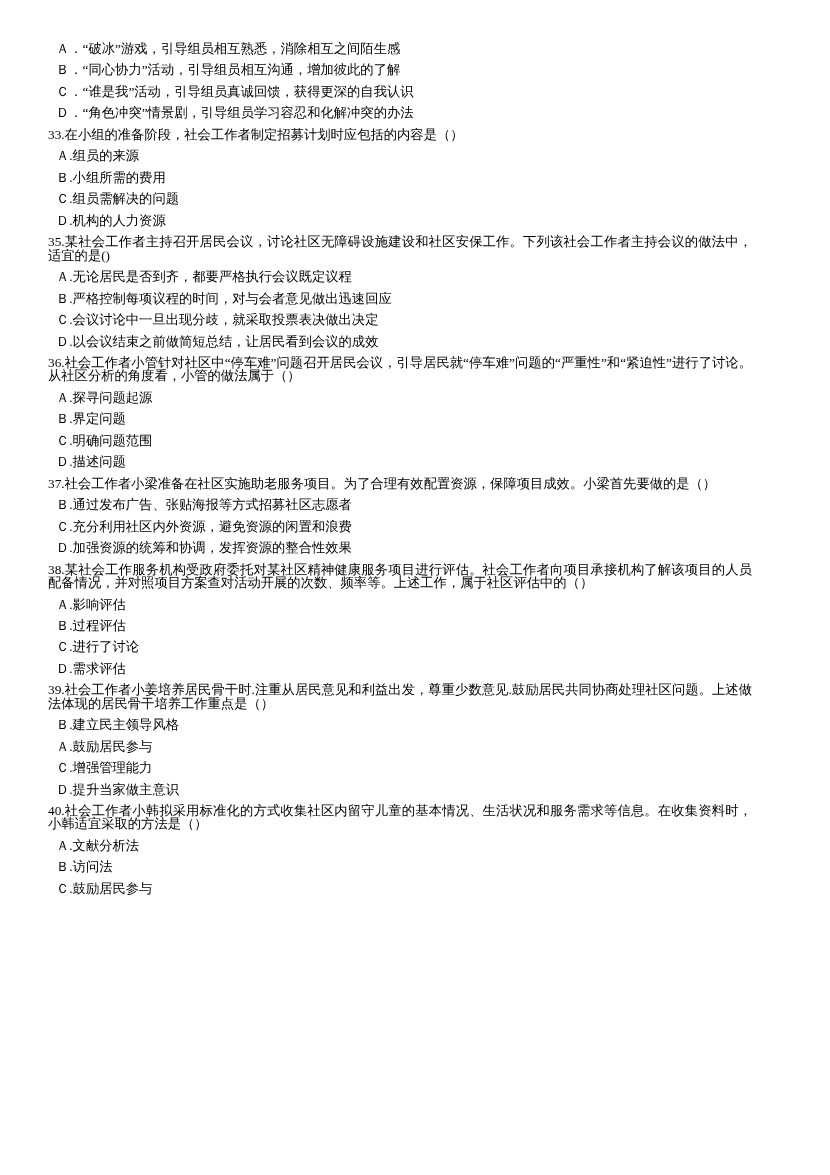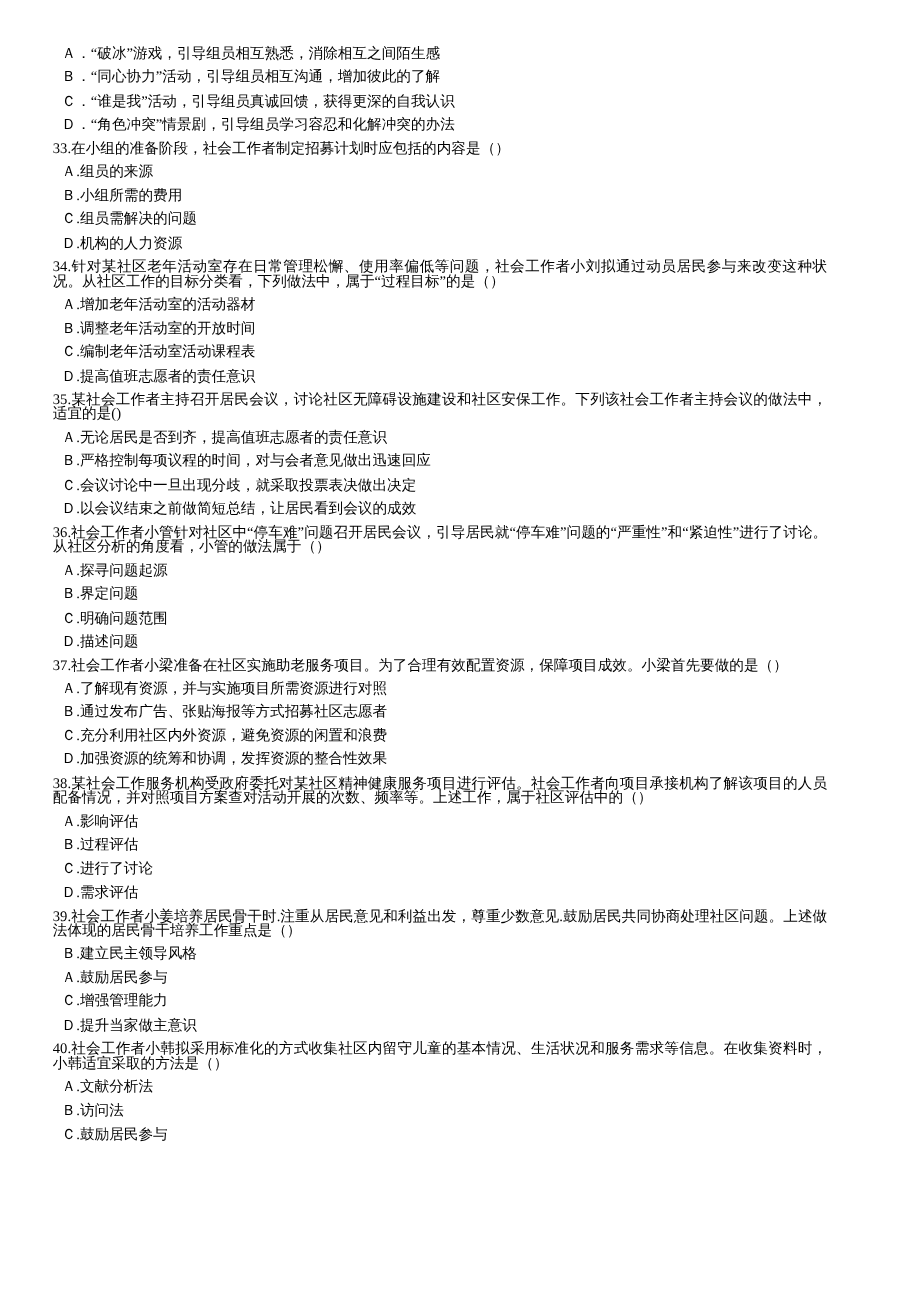--- a/index.html
+++ b/index.html
@@ -51,47 +51,39 @@
     </div>
 
     <div class="q-block">
       <div class="stem">33.在小组的准备阶段，社会工作者制定招募计划时应包括的内容是（）</div>
       <div class="opt">Ａ.组员的来源</div>
       <div class="opt">Ｂ.小组所需的费用</div>
       <div class="opt">Ｃ.组员需解决的问题</div>
       <div class="opt">Ｄ.机构的人力资源</div>
     </div>
 
-    <div class="q-block">
-      <div class="stem">34.针对某社区老年活动室存在日常管理松懈、使用率偏低等问题，社会工作者小刘拟通过动员居民参与来改变这种状况。从社区工作的目标分类看，下列做法中，属于“过程目标”的是（）</div>
-      <div class="opt">Ａ.增加老年活动室的活动器材</div>
-      <div class="opt">Ｂ.调整老年活动室的开放时间</div>
-      <div class="opt">Ｃ.编制老年活动室活动课程表</div>
-      <div class="opt">Ｄ.提高值班志愿者的责任意识</div>
-    </div>
 
     <div class="q-block">
       <div class="stem">35.某社会工作者主持召开居民会议，讨论社区无障碍设施建设和社区安保工作。下列该社会工作者主持会议的做法中，适宜的是()</div>
-      <div class="opt">Ａ.无论居民是否到齐，提高值班志愿者的责任意识</div>
+      <div class="opt">Ａ.无论居民是否到齐，都要严格执行会议既定议程</div>
       <div class="opt">Ｂ.严格控制每项议程的时间，对与会者意见做出迅速回应</div>
       <div class="opt">Ｃ.会议讨论中一旦出现分歧，就采取投票表决做出决定</div>
       <div class="opt">Ｄ.以会议结束之前做简短总结，让居民看到会议的成效</div>
     </div>
 
     <div class="q-block">
       <div class="stem">36.社会工作者小管针对社区中“停车难”问题召开居民会议，引导居民就“停车难”问题的“严重性”和“紧迫性”进行了讨论。从社区分析的角度看，小管的做法属于（）</div>
       <div class="opt">Ａ.探寻问题起源</div>
       <div class="opt">Ｂ.界定问题</div>
       <div class="opt">Ｃ.明确问题范围</div>
       <div class="opt">Ｄ.描述问题</div>
     </div>
 
     <div class="q-block">
       <div class="stem">37.社会工作者小梁准备在社区实施助老服务项目。为了合理有效配置资源，保障项目成效。小梁首先要做的是（）</div>
-      <div class="opt">Ａ.了解现有资源，并与实施项目所需资源进行对照</div>
       <div class="opt">Ｂ.通过发布广告、张贴海报等方式招募社区志愿者</div>
       <div class="opt">Ｃ.充分利用社区内外资源，避免资源的闲置和浪费</div>
       <div class="opt">Ｄ.加强资源的统筹和协调，发挥资源的整合性效果</div>
     </div>
 
     <div class="q-block">
       <div class="stem">38.某社会工作服务机构受政府委托对某社区精神健康服务项目进行评估。社会工作者向项目承接机构了解该项目的人员配备情况，并对照项目方案查对活动开展的次数、频率等。上述工作，属于社区评估中的（）</div>
       <div class="opt">Ａ.影响评估</div>
       <div class="opt">Ｂ.过程评估</div>
       <div class="opt">Ｃ.进行了讨论</div>

